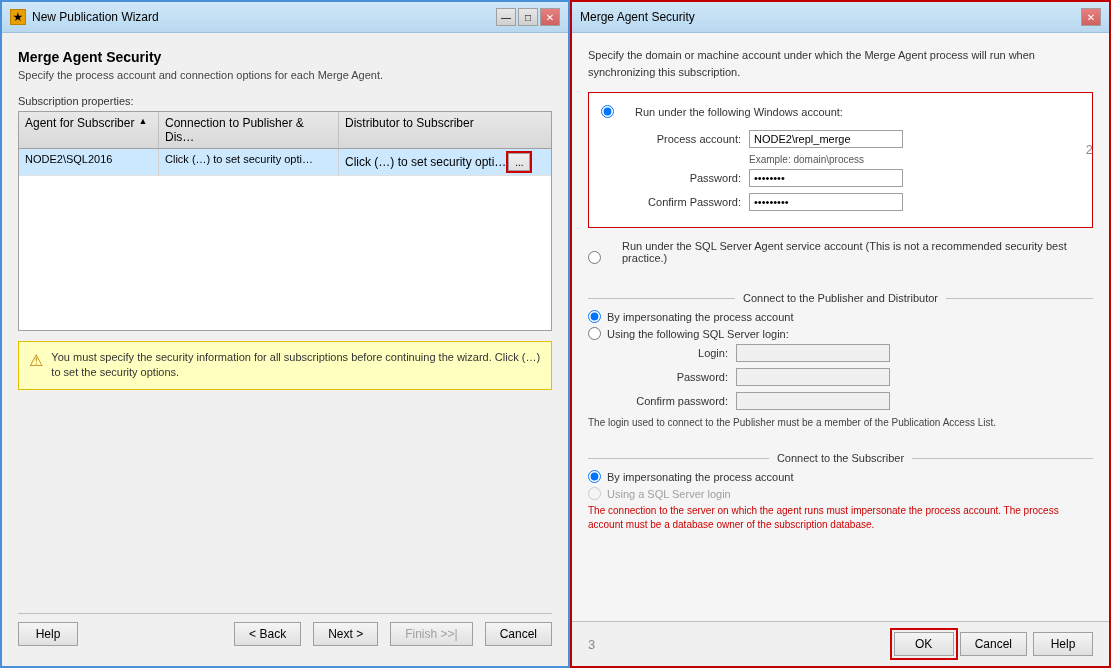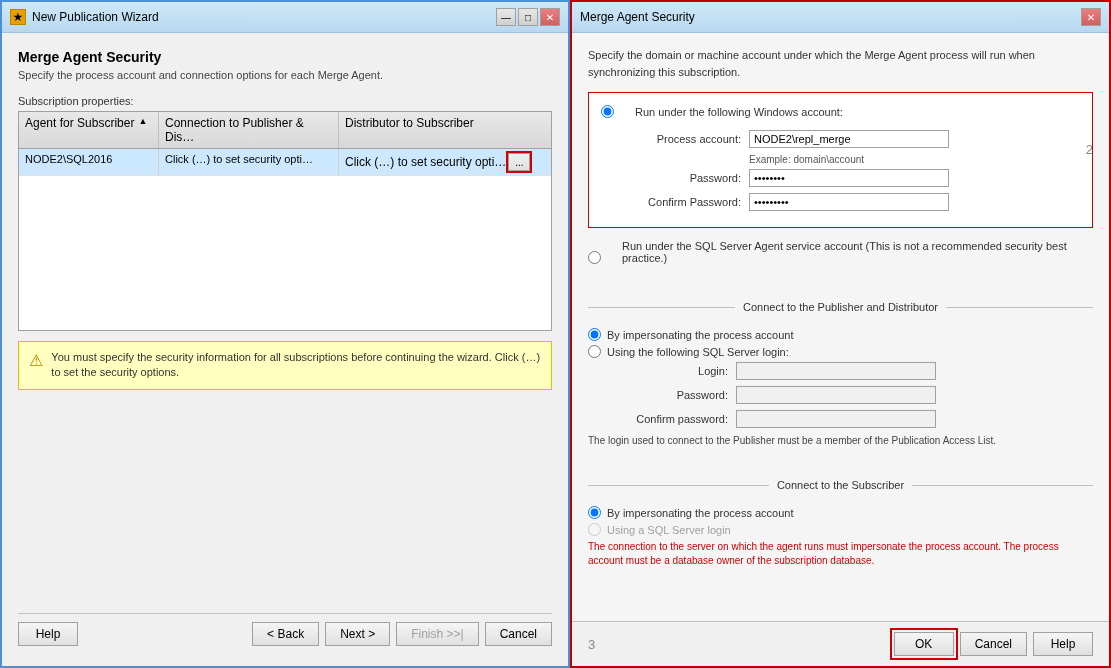--- a/index.html
+++ b/index.html
@@ -111,21 +111,21 @@
     .btn {
       padding: 4px 14px;
       background: linear-gradient(to bottom, #f5f5f5, #e0e0e0);
       border: 1px solid #a0a0a0;
       font-size: 12px;
       cursor: pointer;
       min-width: 60px;
       text-align: center;
     }
     .btn:disabled { color: #a0a0a0; }
-    .btn-group { display: flex; gap: 6px; }
+    .btn-group { display: flex; gap: 12px; }
 
     
     .right-window {
       width: 541px;
       height: 668px;
       background: #f5f5f5;
       border: 2px solid #c00000;
       display: flex;
       flex-direction: column;
       flex-shrink: 0;
@@ -153,30 +153,30 @@
     .radio-row input[type=radio] { margin-top: 2px; flex-shrink: 0; }
     .radio-label { font-size: 11px; color: #333; }
 
     .form-grid { margin-top: 12px; margin-left: 20px; }
     .form-row { display: flex; align-items: center; margin-bottom: 6px; gap: 8px; }
     .form-label { font-size: 11px; color: #333; width: 120px; text-align: right; flex-shrink: 0; }
     .form-input {
       border: 1px solid #a0a0a0;
       padding: 2px 4px;
       font-size: 11px;
-      width: 200px;
+      width: 154px;
       background: white;
     }
     .form-hint { font-size: 10px; color: #555; margin-left: 128px; margin-bottom: 4px; }
 
     .section-separator {
       display: flex;
       align-items: center;
       gap: 8px;
-      margin: 15px 0;
+      margin: 6px 0;
       text-align: center;
     }
     .sep-line { height: 1px; flex: 1; background: #c0c0c0; }
     .sep-label { font-size: 11px; color: #333; white-space: nowrap; }
 
     .plain-radio-row { display: flex; align-items: center; gap: 6px; margin-bottom: 4px; }
     .plain-radio-label { font-size: 11px; color: #333; }
 
     .sub-form { margin-left: 20px; }
     .note-text { font-size: 10px; color: #cc0000; line-height: 1.4; margin-top: 4px; }
@@ -281,21 +281,21 @@
     <div class="group-box">
       <div class="radio-row">
         <input type="radio" name="runAs" id="runUnder" checked="" style="">
         <label class="radio-label" for="runUnder">Run under the following Windows account:</label>
       </div>
       <div class="form-grid">
         <div class="form-row">
           <span class="form-label">Process account:</span>
           <input type="text" class="form-input" value="NODE2\repl_merge" style="">
         </div>
-        <div class="form-hint">Example: domain\account</div>
+        <div class="form-hint">Example: domain\process</div>
         <div class="form-row">
           <span class="form-label">Password:</span>
           <input type="password" class="form-input" value="••••••••" style="">
         </div>
         <div class="form-row">
           <span class="form-label">Confirm Password:</span>
           <input type="password" class="form-input" value="•••••••••" style="">
         </div>
       </div>
     </div>

